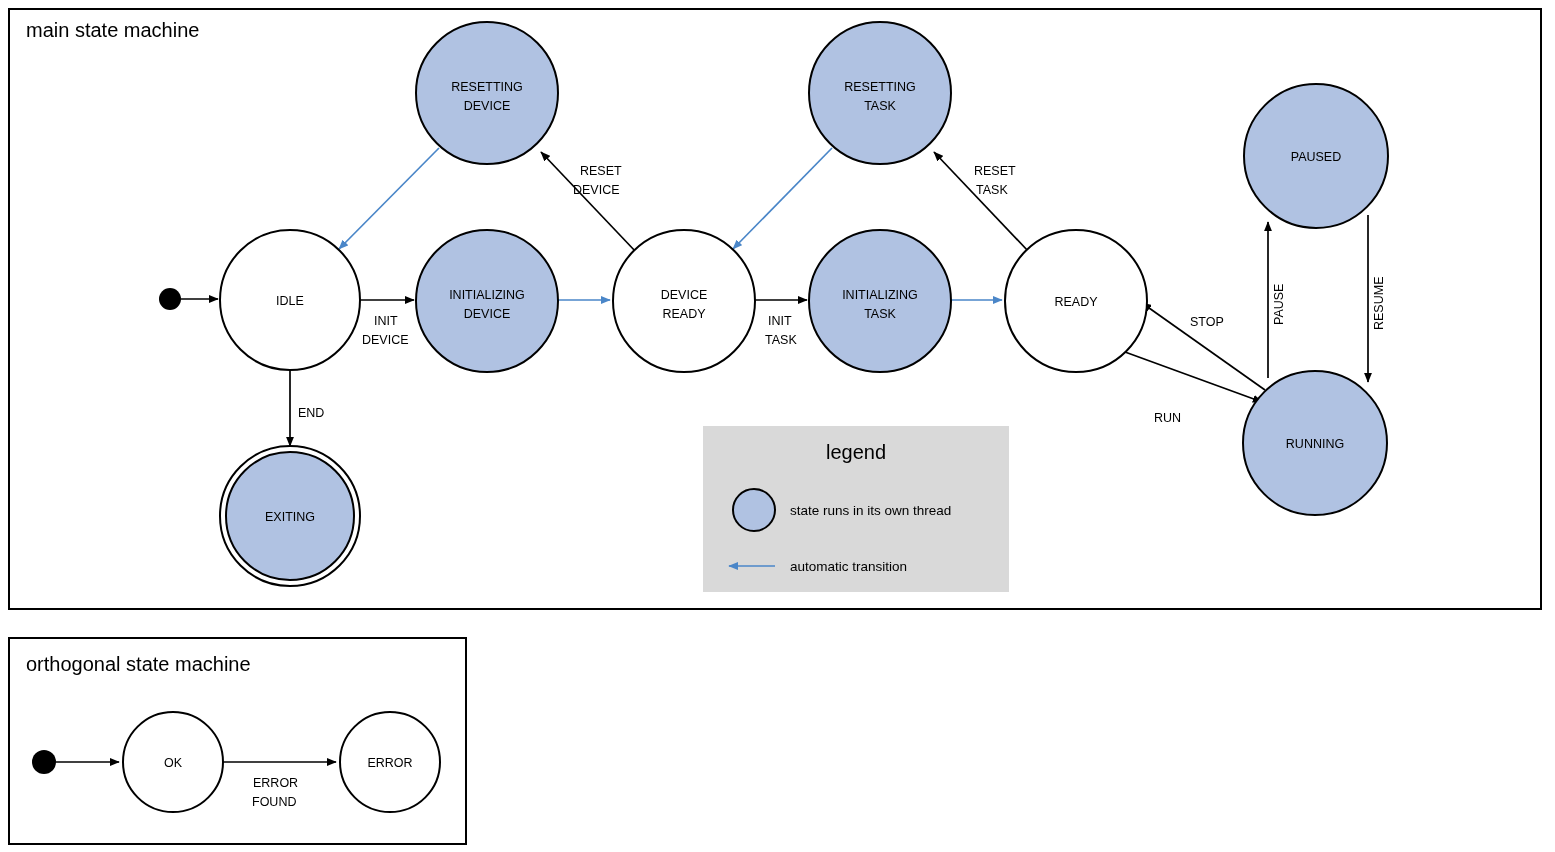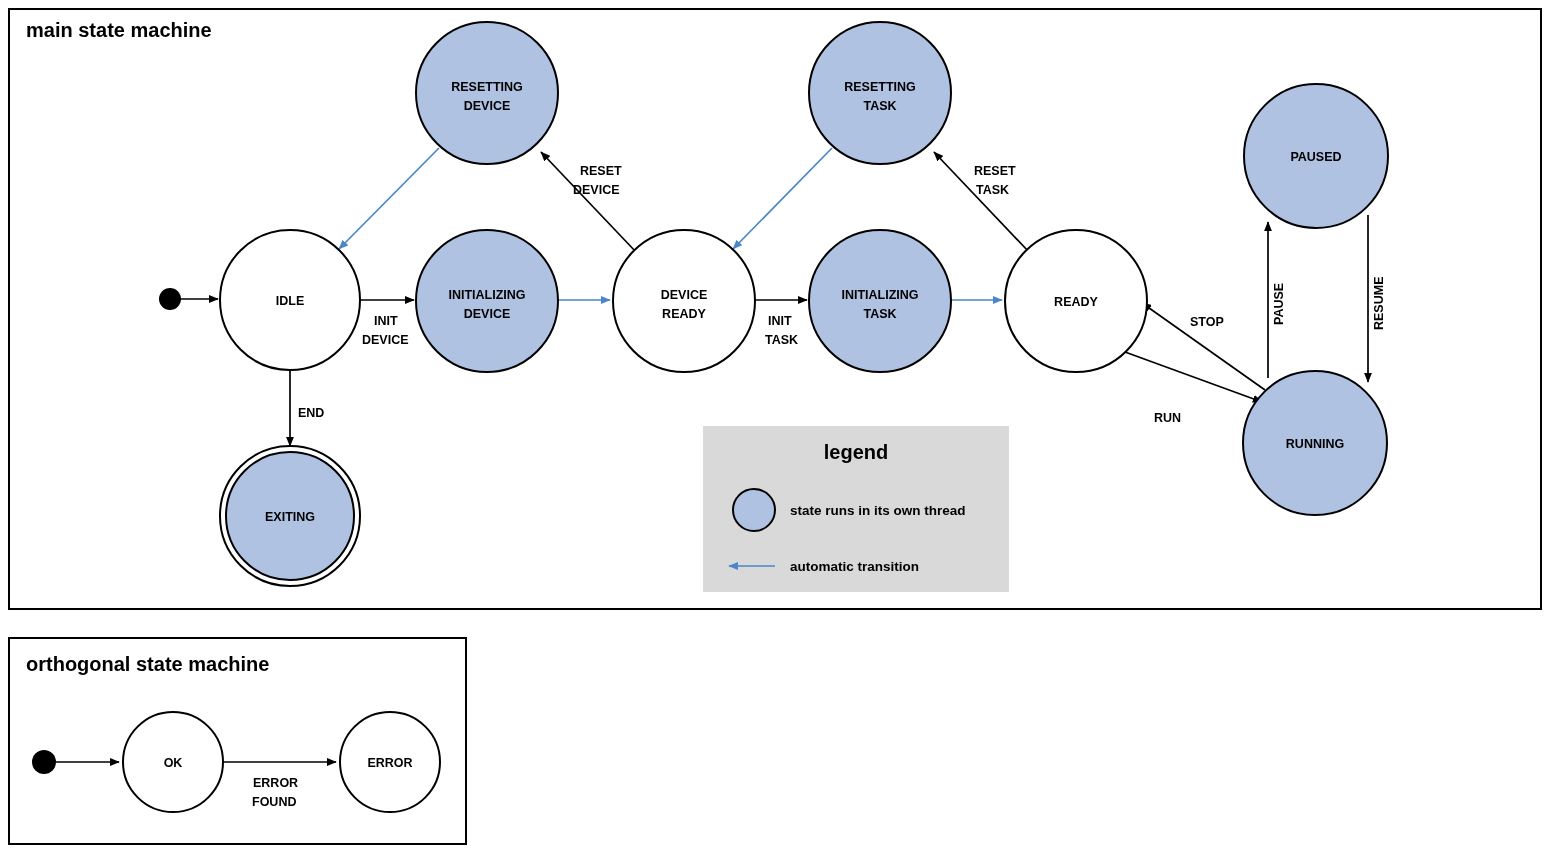--- a/index.html
+++ b/index.html
@@ -1,17 +1,17 @@
 <!DOCTYPE html>
 <html><head>
 <meta charset="utf-8">
 <style>
   html,body{margin:0;padding:0;background:#ffffff;}
   body{width:1555px;height:852px;font-family:"Liberation Sans",sans-serif;overflow:hidden;}
-  #stage{position:relative;width:1555px;height:852px;font-weight:bold;}
+  #stage{position:relative;width:1555px;height:852px;}
   svg.diagram{position:absolute;left:0;top:0;width:1555px;height:852px;}
   .boxtitle{font-family:"Liberation Sans",sans-serif;font-size:20px;fill:#000;}
   .statelbl{font-family:"Liberation Sans",sans-serif;font-size:12.5px;fill:#000;text-anchor:middle;}
   .translbl{font-family:"Liberation Sans",sans-serif;font-size:12.5px;fill:#000;}
   .legendtitle{font-family:"Liberation Sans",sans-serif;font-size:20px;fill:#000;text-anchor:middle;}
   .legendlbl{font-family:"Liberation Sans",sans-serif;font-size:13.5px;fill:#000;}
   .frame{fill:none;stroke:#000;stroke-width:2;}
   .st-white{fill:#ffffff;stroke:#000000;stroke-width:2;}
   .st-blue{fill:#b0c2e2;stroke:#000000;stroke-width:2;}
   .st-ring{fill:none;stroke:#000000;stroke-width:2;}

